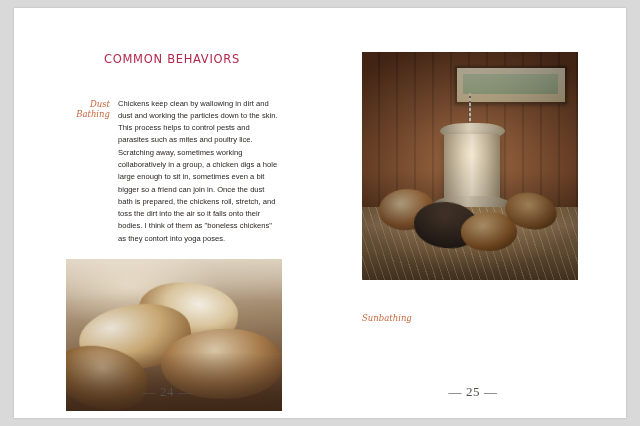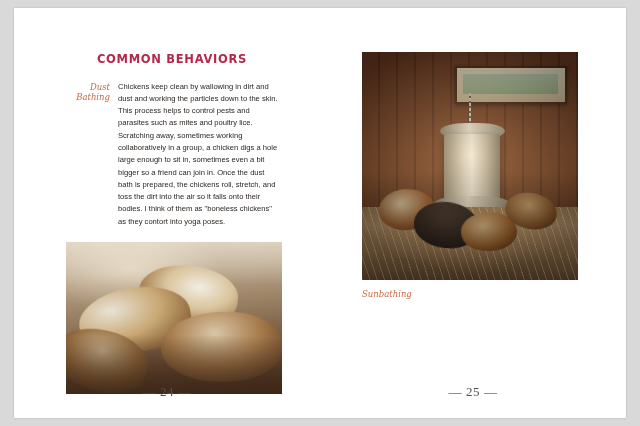--- a/index.html
+++ b/index.html
@@ -29,26 +29,26 @@
     height: 410px;
     box-sizing: border-box;
   }
   .page-left { padding: 44px 40px 0 50px; }
   .page-right { padding: 44px 48px 0 42px; }
 
   
   .heading {
     color: #b5274b;
     font-family: "DejaVu Sans", sans-serif;
-    font-weight: bold;
+    font-weight: normal;
     font-size: 11.5px;
     letter-spacing: 0.7px;
     text-align: center;
     line-height: 1.35;
-    margin: 0 0 13px 0;
+    margin: 0 0 30px 0;
     text-transform: uppercase;
   }
   .heading .l2 { display: block; }
 
   
   .passage {
     display: flex;
     align-items: flex-start;
   }
   .side-label {
@@ -199,21 +199,21 @@
   .bird-3 { left: 46%; top: 70%; width: 26%; height: 17%;
     background: radial-gradient(ellipse at 40% 35%, #d8b784, #93571f 60%, #3d2210 100%); transform: rotate(-4deg); }
   .bird-4 { left: 66%; top: 62%; width: 24%; height: 16%;
     background: radial-gradient(ellipse at 45% 35%, #c9a06b, #7d4a1c 65%, #33200f 100%); transform: rotate(8deg); }
   .scene-coop .shadowtop {
     position: absolute; left: 0; top: 0; width: 100%; height: 100%;
     background: radial-gradient(ellipse 70% 55% at 50% 45%, rgba(255,220,170,0.20), rgba(0,0,0,0.42) 95%);
   }
 
   
-  .right-passage { margin-top: 8px; }
+  .right-passage { margin-top: 32px; }
 
   
   .folio {
     position: absolute;
     bottom: 18px;
     left: 0;
     width: 100%;
     text-align: center;
     font-family: "Liberation Serif", serif;
     font-size: 13px;

